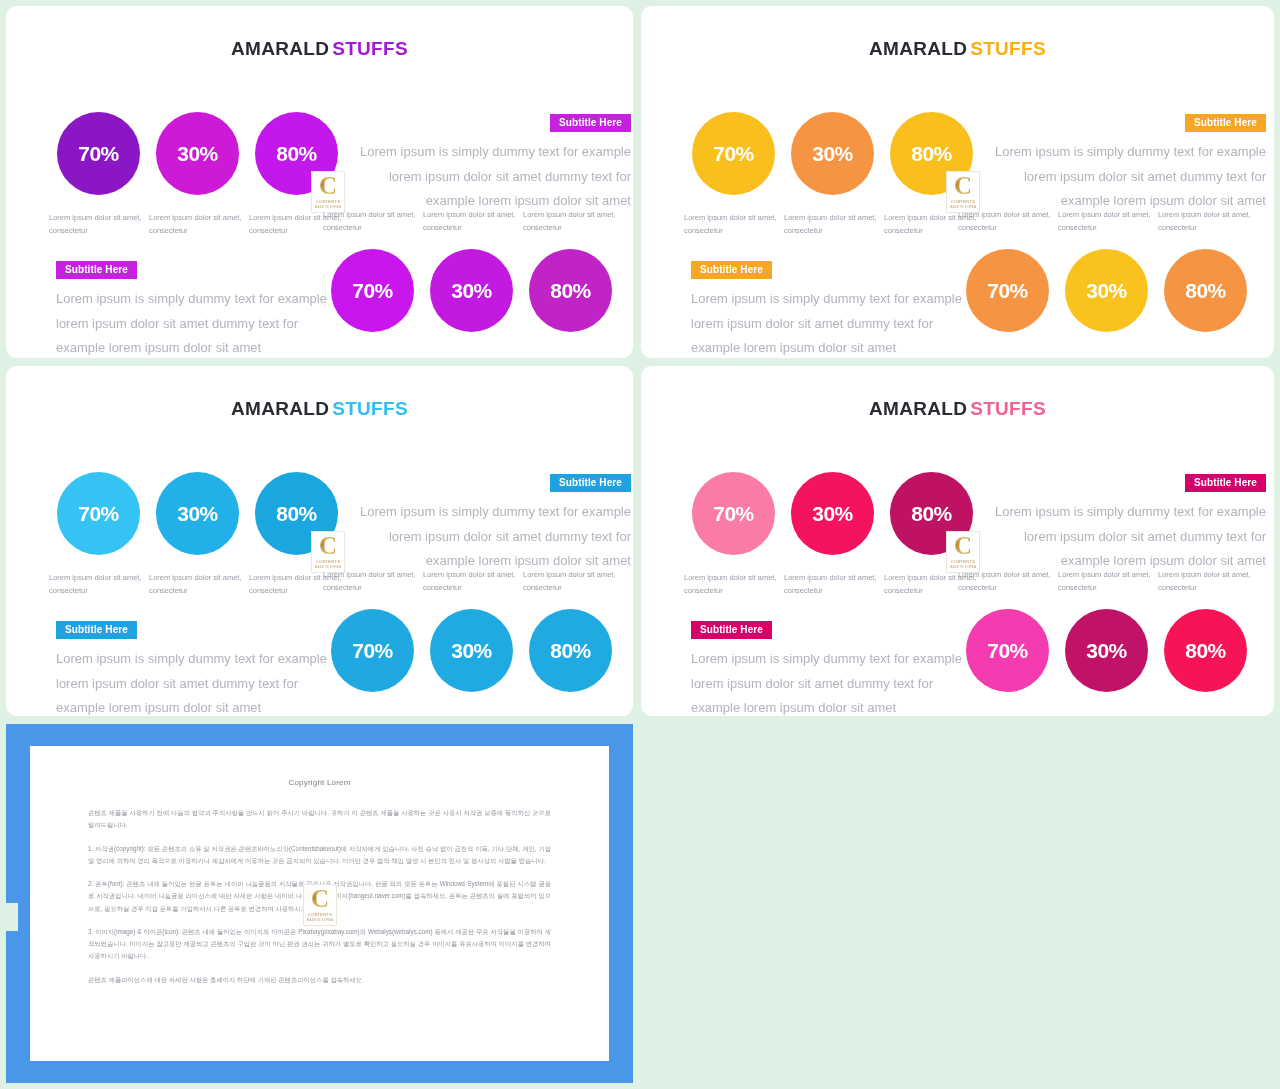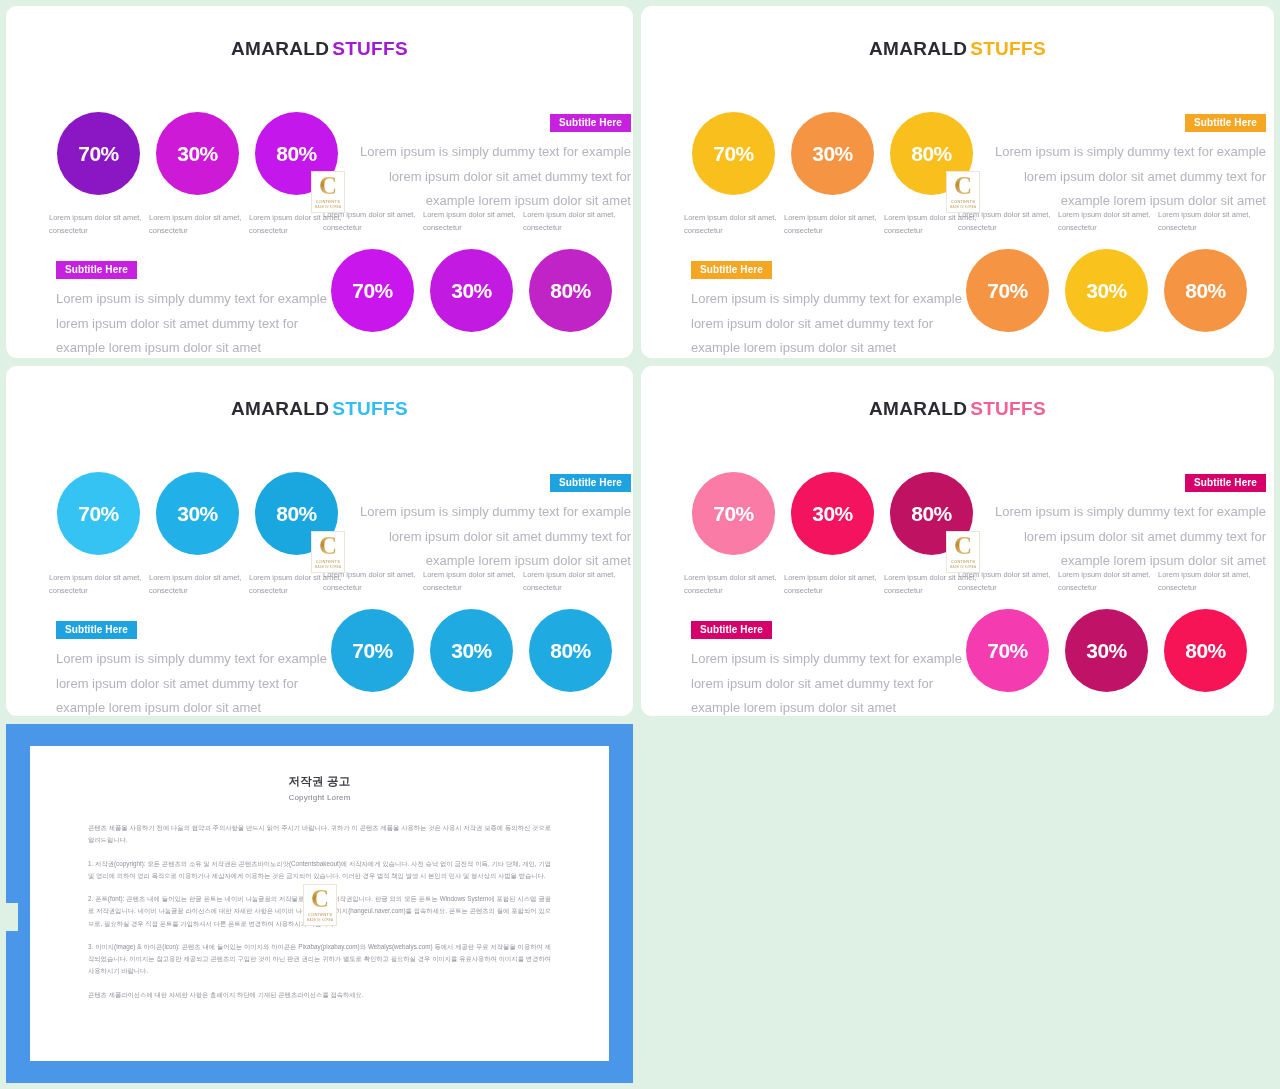--- a/index.html
+++ b/index.html
@@ -356,21 +356,20 @@
 
     <div class="wm wm-a">
       <div class="c">C</div>
       <div class="w1">CONTENTS</div>
       <div class="w2">MADE IN KOREA</div>
     </div>
   </div>
 
   <div class="copy-slide" style="background: rgb(74, 151, 234);">
     <div class="copy-card">
-      <div class="copy-title">저작권 공고</div>
       <div class="copy-sub">Copyright Lorem</div>
       <div class="copy-body">
         <p class="copy-p">콘텐츠 제품을 사용하기 전에 다음의 협약과 주의사항을 반드시 읽어 주시기 바랍니다. 귀하가 이 콘텐츠 제품을 사용하는 것은 사용시 저작권 보증에 동의하신 것으로 알려드립니다.</p>
         <p class="copy-p">1. 저작권(copyright): 모든 콘텐츠의 소유 및 저작권은 콘텐츠바이노리앗(Contentsbakeout)에 저작자에게 있습니다. 사전 승낙 없이 금전적 이득, 기타 단체, 개인, 기업 및 영리에 의하여 영리 목적으로 이용하거나 제삼자에게 이용하는 것은 금지되어 있습니다. 이러한 경우 법적 책임 발생 시 본인의 민사 및 형사상의 사법을 받습니다.</p>
         <p class="copy-p">2. 폰트(font): 콘텐츠 내에 들어있는 한글 폰트는 네이버 나눔글꼴의 저작물로 무료사용 저작권입니다. 한글 외의 모든 폰트는 Windows System에 포함된 시스템 글꼴로 저작권입니다. 네이버 나눔글꼴 라이선스에 대한 자세한 사항은 네이버 나눔글꼴 홈페이지(hangeul.naver.com)를 접속하세요. 폰트는 콘텐츠의 질에 포함되어 있으므로, 필요하실 경우 직접 폰트를 가입하셔서 다른 폰트로 변경하여 사용하시기 바랍니다.</p>
         <p class="copy-p">3. 이미지(image) &amp; 아이콘(icon): 콘텐츠 내에 들어있는 이미지와 아이콘은 Pixabay(pixabay.com)와 Webalys(webalys.com) 등에서 제공한 무료 저작물을 이용하여 제작되었습니다. 이미지는 참고용만 제공되고 콘텐츠의 구입한 것이 아닌 판권 권리는 귀하가 별도로 확인하고 필요하실 경우 이미지를 유료사용하여 이미지를 변경하여 사용하시기 바랍니다.</p>
         <p class="copy-p">콘텐츠 제품라이선스에 대한 자세한 사항은 홈페이지 하단에 기재된 콘텐츠라이선스를 접속하세요.</p>
       </div>
     </div>
   </div>

